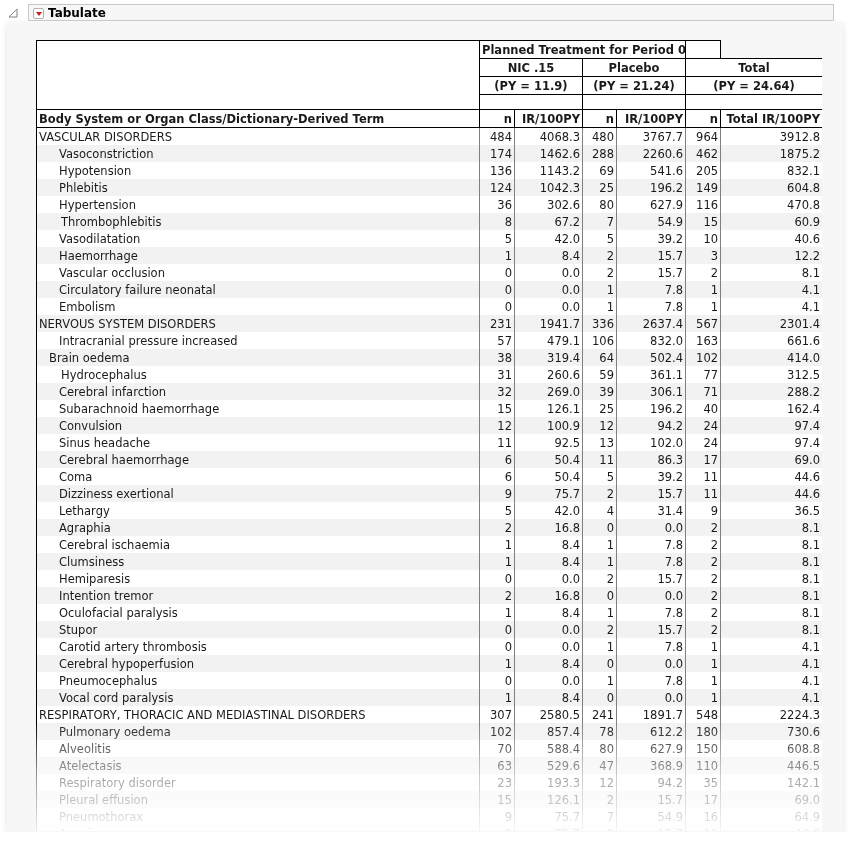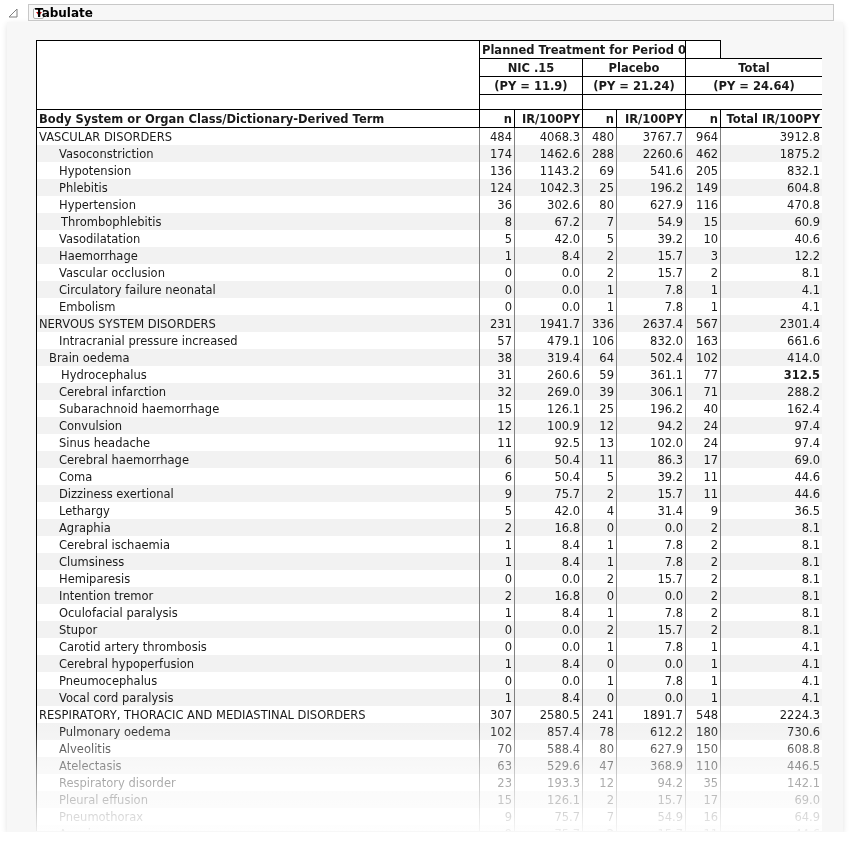--- a/index.html
+++ b/index.html
@@ -9,21 +9,21 @@
            background:#f7f7f7; box-shadow: 0 2px 6px rgba(0,0,0,0.12); }
   .outline-bar { position:absolute; left:8px; top:4px; width:826px; height:17px; }
   .disclosure { position:absolute; left:0px; top:4px; width:10px; height:10px; }
   .header-box { position:absolute; left:20px; top:0px; width:806px; height:17px;
                 border:1px solid #c8c8c8; background:#f7f7f7; box-sizing:border-box; }
   .hotspot { position:absolute; left:4px; top:3px; width:11px; height:11px;
              border:1px solid #b0b0b0; border-radius:2px; background:#fff; box-sizing:border-box; }
   .hotspot .tri { position:absolute; left:2px; top:3px; width:0; height:0;
                   border-left:3px solid transparent; border-right:3px solid transparent;
                   border-top:4px solid #d01818; }
-  .title { position:absolute; left:6px; top:0px; font-size:12px; line-height:16px;
+  .title { position:absolute; left:19px; top:0px; font-size:12px; line-height:16px;
            font-weight:bold; color:#000; }
 
   .table-wrap { position:absolute; left:36px; top:40px; width:786px; height:791px; overflow:hidden; }
   table { border-collapse:collapse; font-size:11.5px; color:#1a1a1a; table-layout:fixed; width:786px; }
   td, th { padding:0 2px; height:17px; line-height:16px; white-space:nowrap; overflow:hidden; }
   th { font-weight:bold; }
   .hdr td, .hdr th { background:#ffffff; }
   .bx { border:1px solid #000; }
   .c { text-align:center; }
   .r { text-align:right; }
@@ -223,21 +223,21 @@
           <td class="r vl">102</td>
           <td class="r vl" style="border-right: 1px solid rgb(0, 0, 0);">414.0</td>
         </tr>
         <tr>
           <td class="l indent" style="border-left: 1px solid rgb(0, 0, 0); padding-left: 24px;">Hydrocephalus</td>
           <td class="r vl">31</td>
           <td class="r vl">260.6</td>
           <td class="r vl">59</td>
           <td class="r vl">361.1</td>
           <td class="r vl">77</td>
-          <td class="r vl" style="border-right: 1px solid rgb(0, 0, 0); font-weight: bold;">312.5</td>
+          <td class="r vl" style="border-right: 1px solid rgb(0, 0, 0);">312.5</td>
         </tr>
         <tr>
           <td class="l indent" style="border-left: 1px solid rgb(0, 0, 0);">Cerebral infarction</td>
           <td class="r vl">32</td>
           <td class="r vl">269.0</td>
           <td class="r vl">39</td>
           <td class="r vl">306.1</td>
           <td class="r vl">71</td>
           <td class="r vl" style="border-right: 1px solid rgb(0, 0, 0); margin-top: 25px;">288.2</td>
         </tr>

